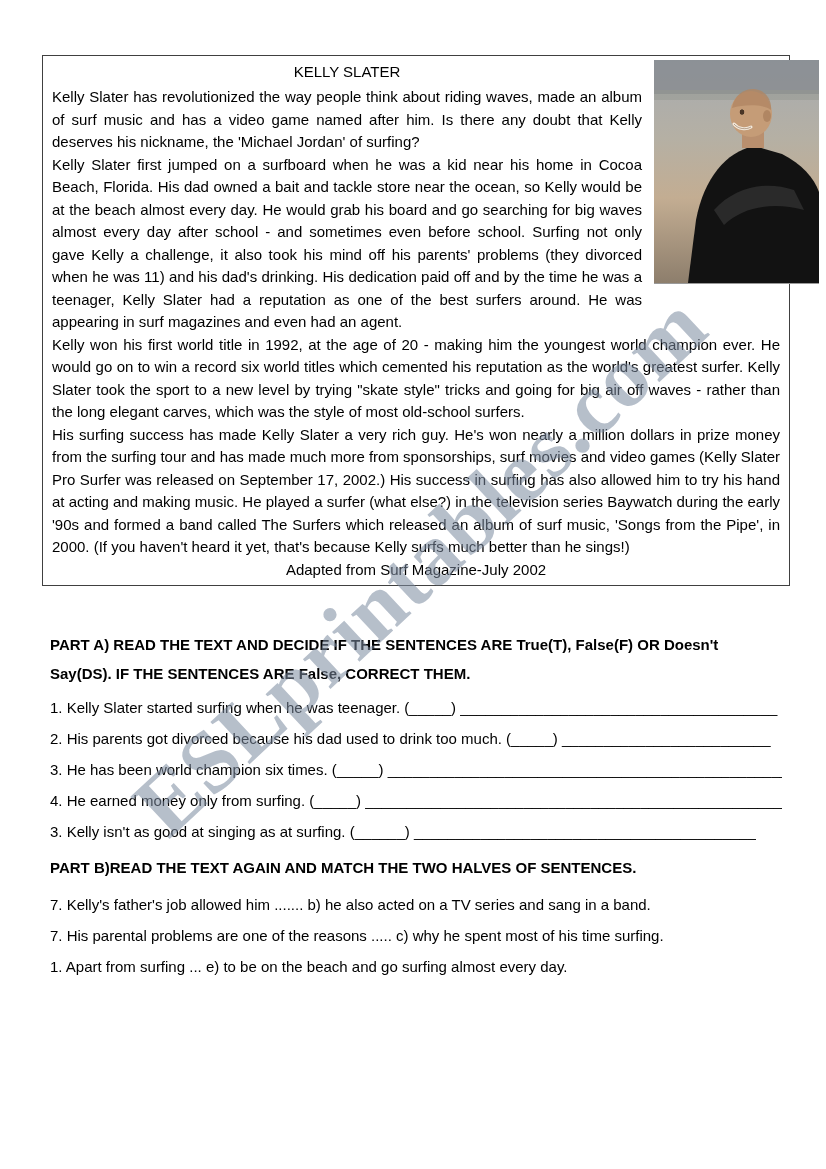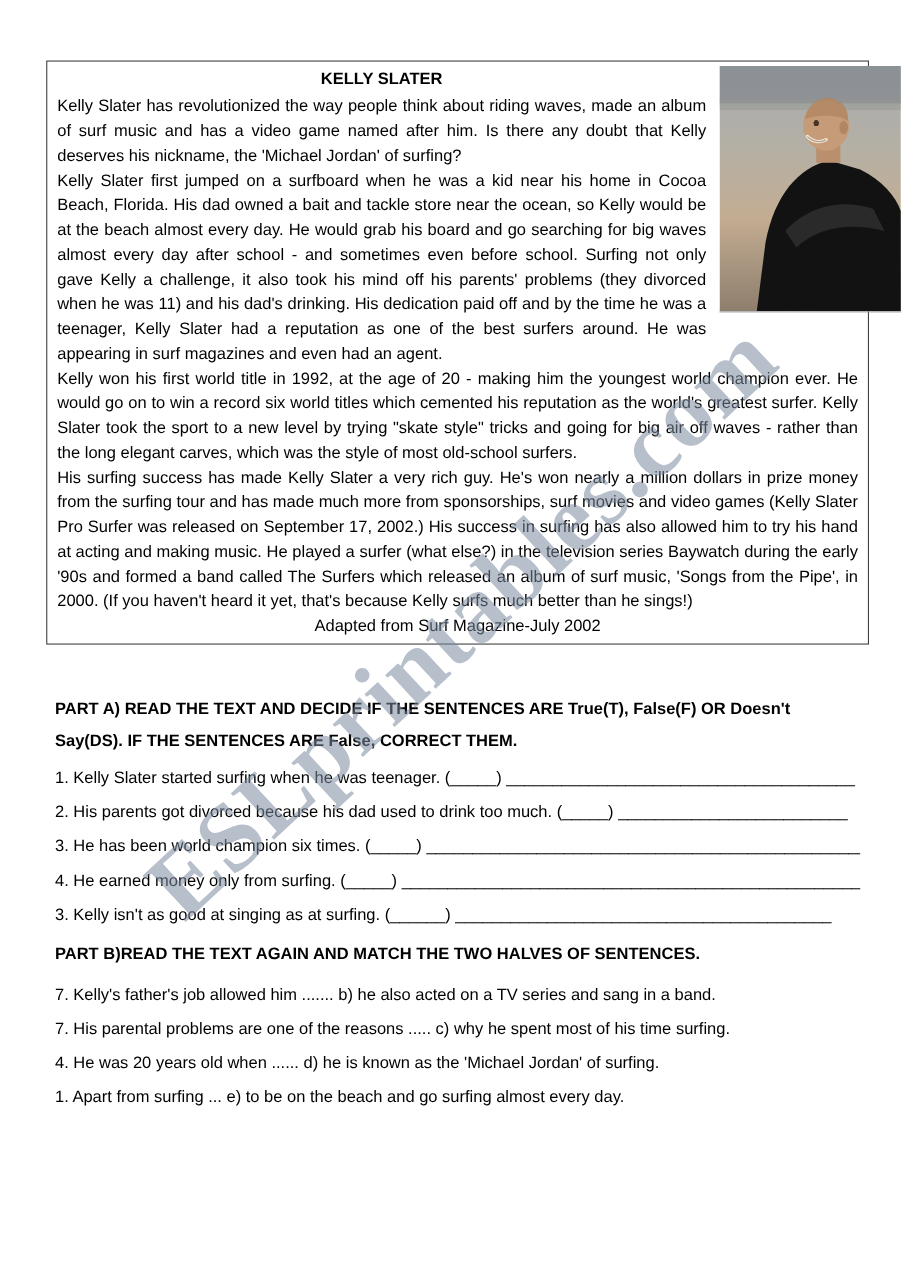--- a/index.html
+++ b/index.html
@@ -29,21 +29,21 @@
   .photo-wrap {
     float: right;
     width: 165px;
     height: 223px;
     margin: -2px -39px 8px 12px;
     border-bottom: 1px solid #9a9a9a;
     overflow: hidden;
   }
   .photo-wrap svg { display: block; }
   .article-title {
-    font-weight: bold;
+    font-weight: normal;
     text-align: center;
     font-size: 15px;
     margin: 0 0 4px 0;
     line-height: 20px;
   }
   .article-box p.para {
     margin: 0;
     text-align: justify;
   }
   .article-box p.source {
@@ -138,17 +138,16 @@
   <p class="q-line">1. Kelly Slater started surfing when he was teenager. (_____) ______________________________________</p>
   <p class="q-line">2. His parents got divorced because his dad used to drink too much. (_____) _________________________</p>
   <p class="q-line">3. He has been world champion six times. (_____) ________________________________________________</p>
   <p class="q-line">4. He earned money only from surfing. (_____) ____________________________________________________</p>
   <p class="q-line">3. Kelly isn't as good at singing as at surfing. (______) _________________________________________</p>
 
   <p class="part-heading b">PART B)READ THE TEXT AGAIN AND MATCH THE TWO HALVES OF SENTENCES.</p>
 
   <p class="m-line">7. Kelly's father's job allowed him ....... b) he also acted on a TV series and sang in a band.</p>
   <p class="m-line">7. His parental problems are one of the reasons ..... c) why he spent most of his time surfing.</p>
-  <p class="m-line">4. He was 20 years old when ...... d) he is known as the 'Michael Jordan' of surfing.</p>
   <p class="m-line">1. Apart from surfing ... e) to be on the beach and go surfing almost every day.</p>
 </div>
 
 <div class="watermark">ESLprintables.com</div>
 
 </body></html>

